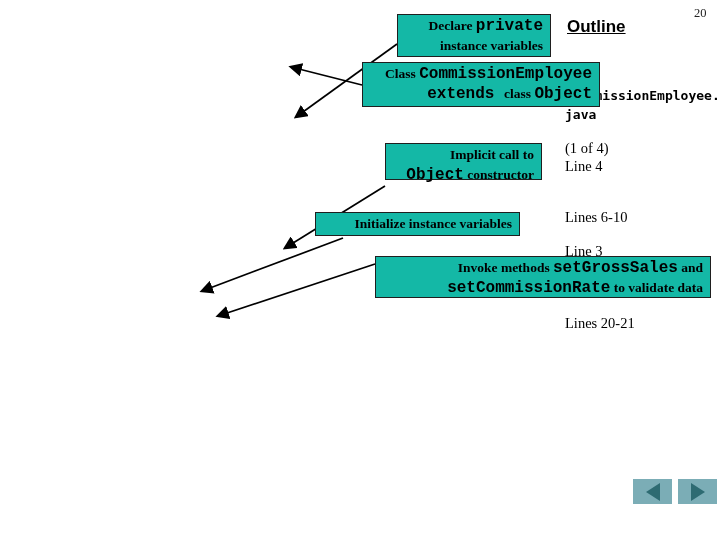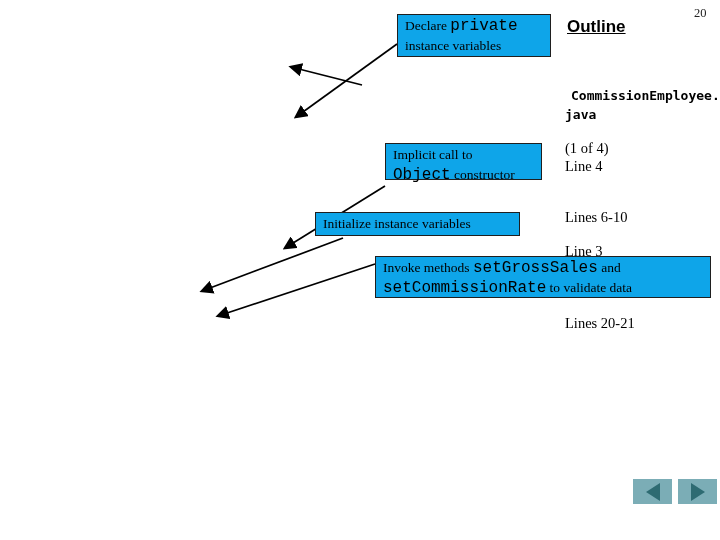--- a/index.html
+++ b/index.html
@@ -1,40 +1,40 @@
 <!DOCTYPE html>
 <html><head>
 <meta charset="utf-8">
 <style>
   html,body{margin:0;padding:0;background:#ffffff;}
   .slide{
     position:relative;width:720px;height:540px;background:#ffffff;
-    overflow:hidden;font-family:"Liberation Serif",serif;color:#000;
+    overflow:hidden;font-family:"Liberation Serif",serif;color:#000;text-align:right;
   }
   
   .page-num{position:absolute;left:694px;top:6px;font-family:"Liberation Serif",serif;
     font-size:12.5px;color:#222;}
   .outline-title{position:absolute;left:567px;top:17px;
     font-family:"Liberation Sans",sans-serif;font-weight:bold;font-size:17px;
     text-decoration:underline;color:#000;}
   
   .filename{position:absolute;font-family:"DejaVu Sans Mono",monospace;
     font-weight:bold;font-size:13px;color:#000;white-space:nowrap;z-index:0;}
   .filename.l1{left:571px;top:88px;}
   .filename.l2{left:565px;top:107px;}
   .ref{position:absolute;left:565px;font-family:"Liberation Serif",serif;
     font-size:14.5px;color:#000;white-space:nowrap;z-index:0;}
   .ref1{top:140px;}.ref2{top:158px;}.ref3{top:209px;}.ref4{top:243px;}.ref5{top:315px;}
   
   .arrows{position:absolute;left:0;top:0;width:720px;height:540px;z-index:1;}
   
   .callout{
-    position:absolute;box-sizing:border-box;background:#0ea5e9;
+    position:absolute;box-sizing:border-box;background:#14b8a6;
     border:1px solid #1f1f1f;padding:1px 7px;z-index:2;
-    font-family:"Liberation Serif",serif;font-size:13.5px;color:#000;
+    font-family:"Liberation Serif",serif;font-size:13.5px;color:#000;font-weight:bold;
   }
   .callout .line{line-height:20px;white-space:nowrap;}
   .callout .code{font-family:"Liberation Mono",monospace;font-size:16px;}
   .box-declare{left:397px;top:14px;width:154px;height:43px;}
   .box-class{left:362px;top:62px;width:238px;height:45px;}
   .box-implicit{left:385px;top:143px;width:157px;height:37px;}
   .box-initialize{left:315px;top:212px;width:205px;height:24px;}
   .box-initialize .line{line-height:20px;}
   .box-invoke{left:375px;top:256px;width:336px;height:42px;}
   .box-invoke .line{line-height:19px;}
@@ -80,20 +80,28 @@
 
   <div class="callout box-declare">
     <div class="line">
       <span>Declare </span><span class="code">private</span>
     </div>
     <div class="line">
       <span>instance variables</span>
     </div>
   </div>
 
+  <div class="callout box-class">
+    <div class="line">
+      <span>Class </span><span class="code">CommissionEmployee</span>
+    </div>
+    <div class="line">
+      <span class="code">extends </span><span>class </span><span class="code">Object</span>
+    </div>
+  </div>
 
   <div class="callout box-implicit">
     <div class="line">
       <span>Implicit call to</span>
     </div>
     <div class="line">
       <span class="code">Object</span><span> constructor</span>
     </div>
   </div>
 

